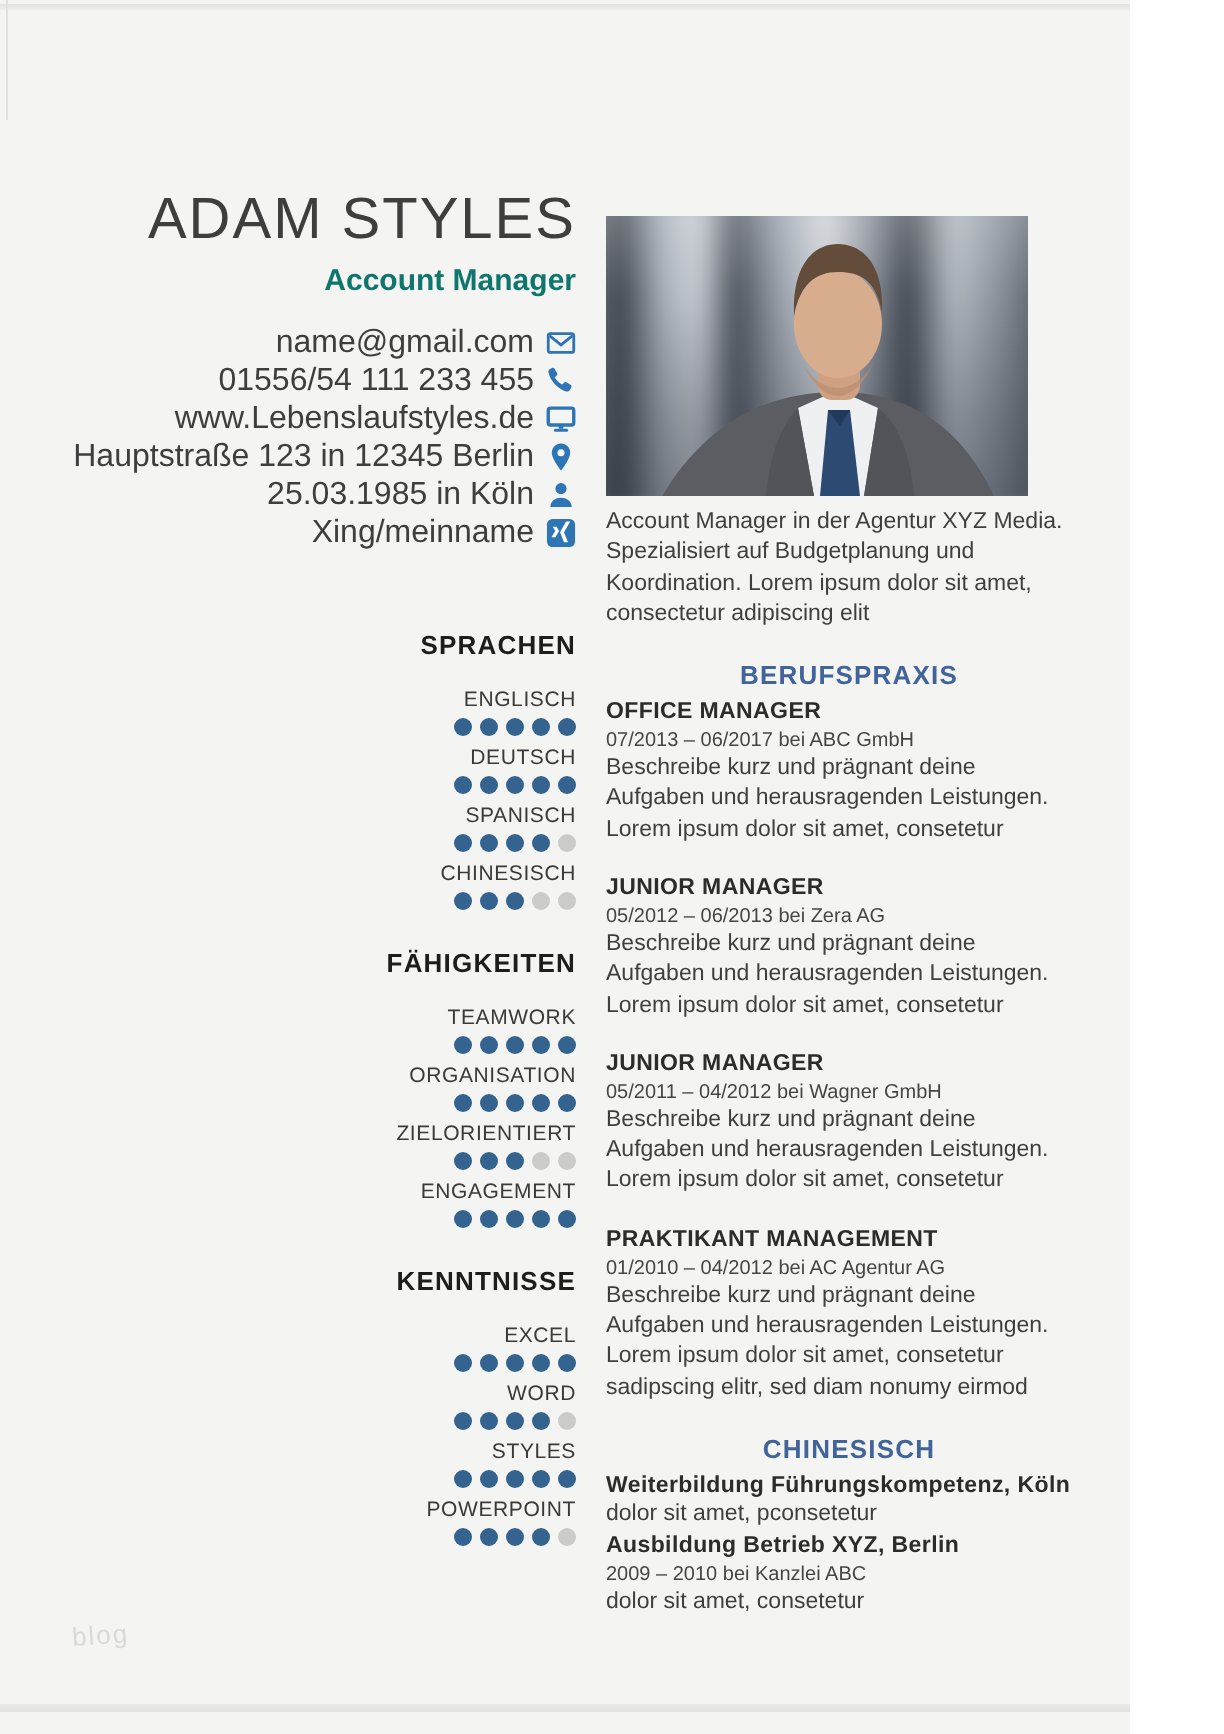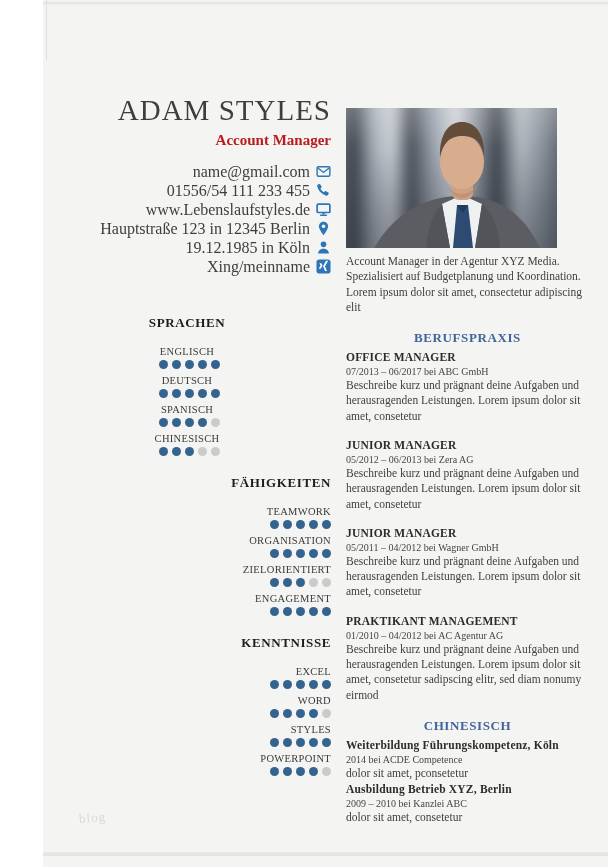--- a/index.html
+++ b/index.html
@@ -1,41 +1,41 @@
 <!DOCTYPE html>
 <html><head>
 <meta charset="utf-8">
 <style>
   html,body { margin:0; padding:0; background:#ffffff; }
   .page {
     position:relative; width:565px; height:867px;
     background:#f4f4f2; overflow:hidden;
-    font-family:Liberation Serif, serif; color:#3f3f3f;margin-left:43px;
+    font-family:Liberation Sans, sans-serif; color:#3f3f3f;
   }
   
   .edge-top   { position:absolute; top:2px; left:0; width:100%; height:3px; background:linear-gradient(#e3e3e1,#eeeeec); }
   .edge-left  { position:absolute; top:0; left:3px; width:1px; height:60px; background:#e0e0de; }
   .edge-bottom{ position:absolute; top:852px; left:0; width:100%; height:4px; background:linear-gradient(#e9e9e7,#e2e2e0); }
   .watermark  { position:absolute; left:36px; top:810px; font-size:13px; color:#d9d9d7; transform:rotate(-4deg); letter-spacing:1px; }
 
   .left-col  { position:absolute; left:0; top:95px; width:288px; text-align:right; }
   .right-col { position:absolute; left:303px; top:108px; width:243px; text-align:left; }
 
   h1.name { margin:0; font-size:29px; font-weight:400; color:#3e3e3e; letter-spacing:1px; line-height:1.05; }
-  .subtitle { margin-top:7px; font-size:15px; font-weight:bold; color:#b91c1c;padding-left:21px; }
+  .subtitle { margin-top:7px; font-size:15px; font-weight:bold; color:#0f766e;padding-left:21px; }
 
   .contacts { margin-top:13px; }
   .c-row { display:flex; justify-content:flex-end; align-items:center; height:19px; }
   .c-text { font-size:16px; color:#3e3e3e; }
   .c-icon { width:15px; height:15px; margin-left:6px; display:inline-flex; align-items:center; justify-content:center; }
   .c-icon svg { display:block; }
 
   .lsec { margin-top:0; }
   .lsec h2 { margin:0; font-size:13px; font-weight:bold; color:#1d1d1d; letter-spacing:0.6px; }
-  .sec-spr { margin-top:39px;text-align:center; }
+  .sec-spr { margin-top:39px; }
   .sec-fah { margin-top:19px; }
   .sec-ken { margin-top:19px; }
   .skill-items { margin-top:14px; }
   .skill { margin-bottom:5px; }
   .skill-label { font-size:10.5px; color:#3a3a3a; letter-spacing:0.3px; line-height:13px; }
   .dots { margin-top:2px; height:9px; line-height:9px; }
   .dot { display:inline-block; width:9px; height:9px; border-radius:50%; background:#cbcbc9; margin-left:4px; vertical-align:top; }
   .dot.filled { background:#35638f; }
 
   .photo { position:relative; width:211px; height:140px; overflow:hidden; background:#8d949e; }
@@ -99,21 +99,21 @@
       <div class="c-row">
         <span class="c-text">Hauptstraße 123 in 12345 Berlin</span>
         <span class="c-icon">
           <svg width="15" height="15" viewBox="0 0 16 16">
               <path d="M8 .8C5.3.8 3.1 3 3.1 5.7c0 3.4 4.9 9.5 4.9 9.5s4.9-6.1 4.9-9.5C12.9 3 10.7.8 8 .8z" fill="#2e75b6"></path>
               <circle cx="8" cy="5.7" r="1.9" fill="#f4f4f2"></circle>
             </svg>
         </span>
       </div>
       <div class="c-row">
-        <span class="c-text">19.12.1985 in Köln</span>
+        <span class="c-text">25.03.1985 in Köln</span>
         <span class="c-icon">
           <svg width="15" height="15" viewBox="0 0 16 16">
               <circle cx="8" cy="4.6" r="3" fill="#2e75b6"></circle>
               <path d="M2.3 14.4c0-3.2 2.6-5 5.7-5s5.7 1.8 5.7 5z" fill="#2e75b6"></path>
             </svg>
         </span>
       </div>
       <div class="c-row">
         <span class="c-text">Xing/meinname</span>
         <span class="c-icon">
@@ -231,21 +231,20 @@
     <div class="entry">
       <div class="entry-title">PRAKTIKANT MANAGEMENT</div>
       <div class="entry-date">01/2010 – 04/2012 bei AC Agentur AG</div>
       <div class="entry-desc">Beschreibe kurz und prägnant deine Aufgaben und herausragenden Leistungen. Lorem ipsum dolor sit amet, consetetur sadipscing elitr, sed diam nonumy eirmod</div>
     </div>
 
     <h2 class="rhead">CHINESISCH</h2>
 
     <div class="entry edu">
       <div class="entry-title">Weiterbildung Führungskompetenz, Köln</div>
-      <div class="entry-date">2014 bei ACDE Competence</div>
       <div class="entry-desc">dolor sit amet, pconsetetur</div>
     </div>
     <div class="entry edu">
       <div class="entry-title">Ausbildung Betrieb XYZ, Berlin</div>
       <div class="entry-date">2009 – 2010 bei Kanzlei ABC</div>
       <div class="entry-desc">dolor sit amet, consetetur</div>
     </div>
   </div>
 
   <div class="watermark">blog</div>

